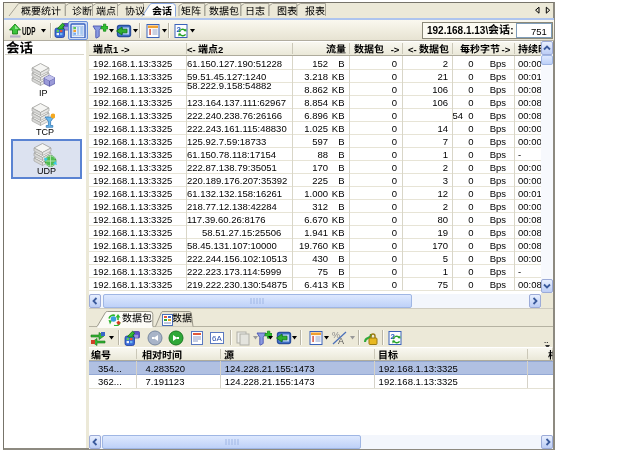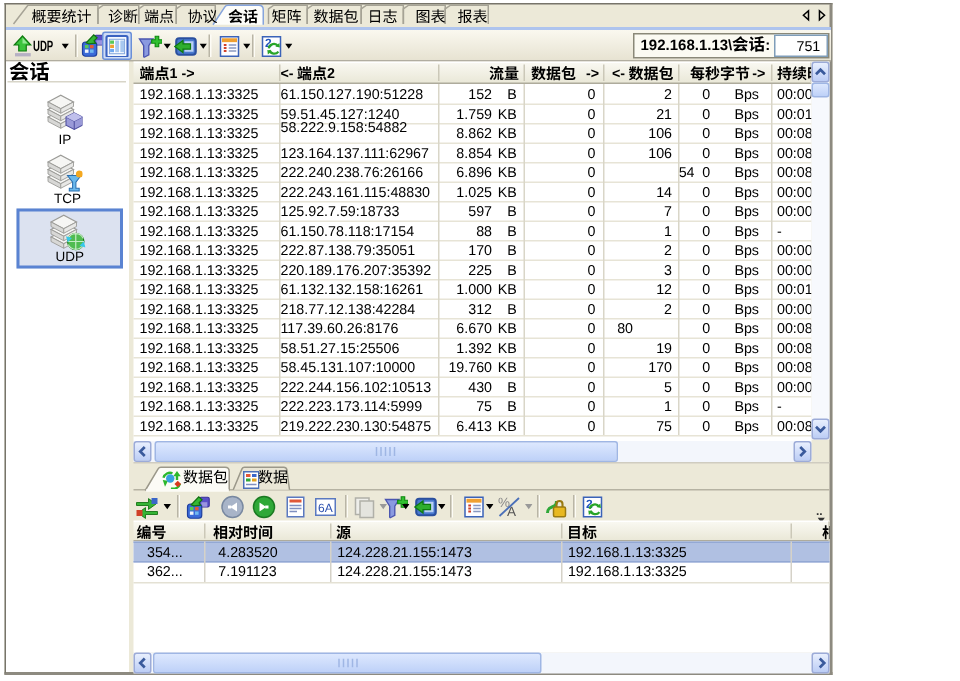--- a/index.html
+++ b/index.html
@@ -264,21 +264,21 @@
 <span class="a t" style="left:328px;top:57.5px;transform:translateX(-100%)">152</span>
 <span class="a t" style="left:344.5px;top:57.5px;transform:translateX(-100%)">B</span>
 <span class="a t" style="left:397px;top:57.5px;transform:translateX(-100%)">0</span>
 <span class="a t" style="left:448px;top:57.5px;transform:translateX(-100%)">2</span>
 <span class="a t" style="left:473.5px;top:57.5px;transform:translateX(-100%)">0</span>
 <span class="a t" style="left:506px;top:57.5px;transform:translateX(-100%)">Bps</span>
 <div class="a t" style="left:518px;top:57.5px;width:23px;height:11px;overflow:hidden">00:00</div>
 <div class="a" style="left:89px;top:69px;width:452px;height:1px;background:#e7e4d6"></div>
 <span class="a t" style="left:93px;top:70.5px;">192.168.1.13:3325</span>
 <span class="a t" style="left:187px;top:70.5px;">59.51.45.127:1240</span>
-<span class="a t" style="left:328px;top:70.5px;transform:translateX(-100%)">1.759</span>
+<span class="a t" style="left:328px;top:70.5px;transform:translateX(-100%)">3.218</span>
 <span class="a t" style="left:344.5px;top:70.5px;transform:translateX(-100%)">KB</span>
 <span class="a t" style="left:397px;top:70.5px;transform:translateX(-100%)">0</span>
 <span class="a t" style="left:448px;top:70.5px;transform:translateX(-100%)">21</span>
 <span class="a t" style="left:473.5px;top:70.5px;transform:translateX(-100%)">0</span>
 <span class="a t" style="left:506px;top:70.5px;transform:translateX(-100%)">Bps</span>
 <div class="a t" style="left:518px;top:70.5px;width:23px;height:11px;overflow:hidden">00:01</div>
 <div class="a" style="left:89px;top:82px;width:452px;height:1px;background:#e7e4d6"></div>
 <span class="a t" style="left:93px;top:83.5px;">192.168.1.13:3325</span>
 <span class="a t" style="left:187px;top:80px;">58.222.9.158:54882</span>
 <span class="a t" style="left:328px;top:83.5px;transform:translateX(-100%)">8.862</span>
@@ -377,28 +377,28 @@
 <span class="a t" style="left:448px;top:200.5px;transform:translateX(-100%)">2</span>
 <span class="a t" style="left:473.5px;top:200.5px;transform:translateX(-100%)">0</span>
 <span class="a t" style="left:506px;top:200.5px;transform:translateX(-100%)">Bps</span>
 <div class="a t" style="left:518px;top:200.5px;width:23px;height:11px;overflow:hidden">00:00</div>
 <div class="a" style="left:89px;top:212px;width:452px;height:1px;background:#e7e4d6"></div>
 <span class="a t" style="left:93px;top:213.5px;">192.168.1.13:3325</span>
 <span class="a t" style="left:187px;top:213.5px;">117.39.60.26:8176</span>
 <span class="a t" style="left:328px;top:213.5px;transform:translateX(-100%)">6.670</span>
 <span class="a t" style="left:344.5px;top:213.5px;transform:translateX(-100%)">KB</span>
 <span class="a t" style="left:397px;top:213.5px;transform:translateX(-100%)">0</span>
-<span class="a t" style="left:422px;top:213.5px;transform:translateX(-100%)">80</span>
+<span class="a t" style="left:448px;top:213.5px;transform:translateX(-100%)">80</span>
 <span class="a t" style="left:473.5px;top:213.5px;transform:translateX(-100%)">0</span>
 <span class="a t" style="left:506px;top:213.5px;transform:translateX(-100%)">Bps</span>
 <div class="a t" style="left:518px;top:213.5px;width:23px;height:11px;overflow:hidden">00:08</div>
 <div class="a" style="left:89px;top:225px;width:452px;height:1px;background:#e7e4d6"></div>
 <span class="a t" style="left:93px;top:226.5px;">192.168.1.13:3325</span>
-<span class="a t" style="left:187px;top:226.5px;">58.51.27.15:25506</span>
-<span class="a t" style="left:328px;top:226.5px;transform:translateX(-100%)">1.392</span>
+<span class="a t" style="left:202px;top:226.5px;">58.51.27.15:25506</span>
+<span class="a t" style="left:328px;top:226.5px;transform:translateX(-100%)">1.941</span>
 <span class="a t" style="left:344.5px;top:226.5px;transform:translateX(-100%)">KB</span>
 <span class="a t" style="left:397px;top:226.5px;transform:translateX(-100%)">0</span>
 <span class="a t" style="left:448px;top:226.5px;transform:translateX(-100%)">19</span>
 <span class="a t" style="left:473.5px;top:226.5px;transform:translateX(-100%)">0</span>
 <span class="a t" style="left:506px;top:226.5px;transform:translateX(-100%)">Bps</span>
 <div class="a t" style="left:518px;top:226.5px;width:23px;height:11px;overflow:hidden">00:08</div>
 <div class="a" style="left:89px;top:238px;width:452px;height:1px;background:#e7e4d6"></div>
 <span class="a t" style="left:93px;top:239.5px;">192.168.1.13:3325</span>
 <span class="a t" style="left:187px;top:239.5px;">58.45.131.107:10000</span>
 <span class="a t" style="left:328px;top:239.5px;transform:translateX(-100%)">19.760</span>

